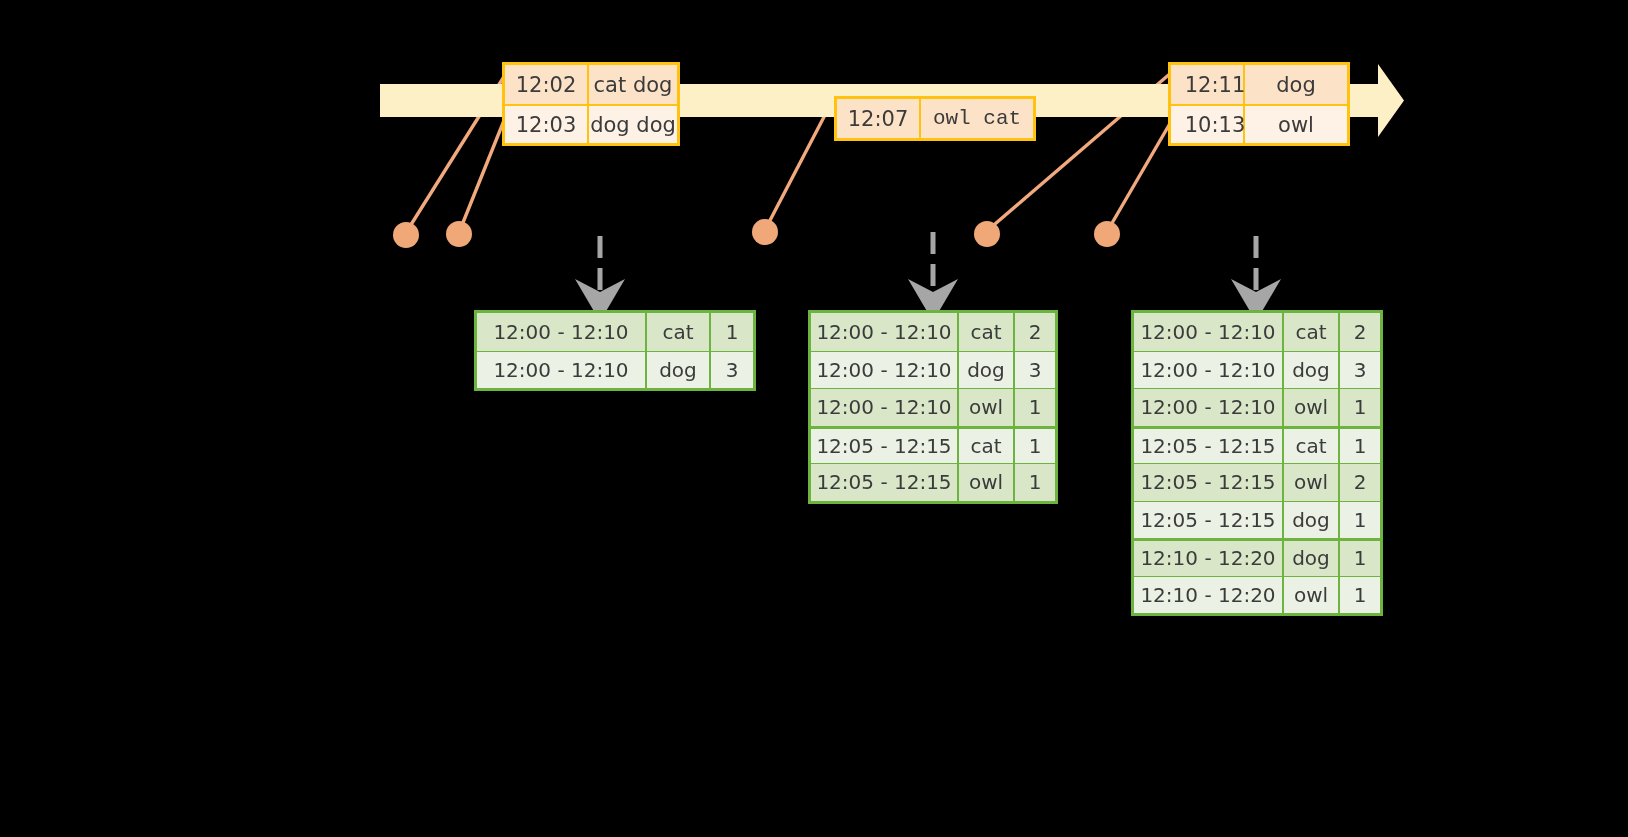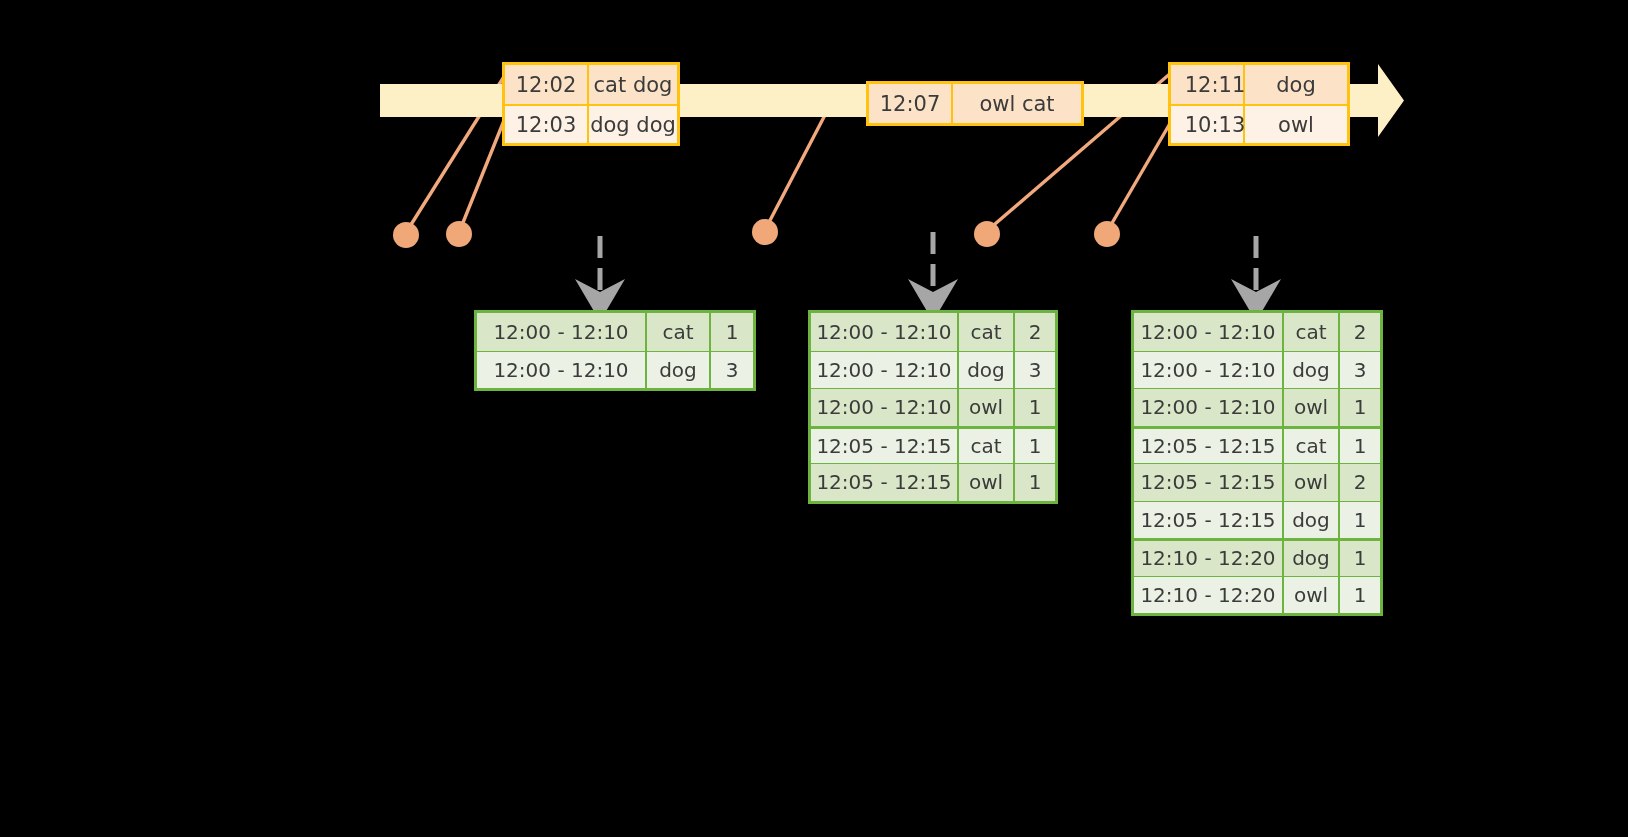--- a/index.html
+++ b/index.html
@@ -73,23 +73,23 @@
   }
   .event-cell.words {
     width: 112px;
   }
 
   
   #event-box-1 { left: 502px; top: 62px; }
   #event-box-1 .event-cell.time { width: 84px; }
   #event-box-1 .event-cell.words { width: 88px; }
 
-  #event-box-2 { left: 834px; top: 81px; margin-left: 32px; }
+  #event-box-2 { left: 834px; top: 96px; }
   #event-box-2 .event-cell.time { width: 84px; }
-  #event-box-2 .event-cell.words { width: 128px; }
+  #event-box-2 .event-cell.words { width: 112px; font-family: Liberation Mono, monospace; }
 
   #event-box-3 { left: 1168px; top: 62px; }
   #event-box-3 .event-cell.time { width: 74px; padding-left: 16px; }
   #event-box-3 .event-cell.words { width: 102px; }
 
   
   .result-table {
     position: absolute;
     border: 3px solid #6DB33F;
     box-sizing: border-box;

